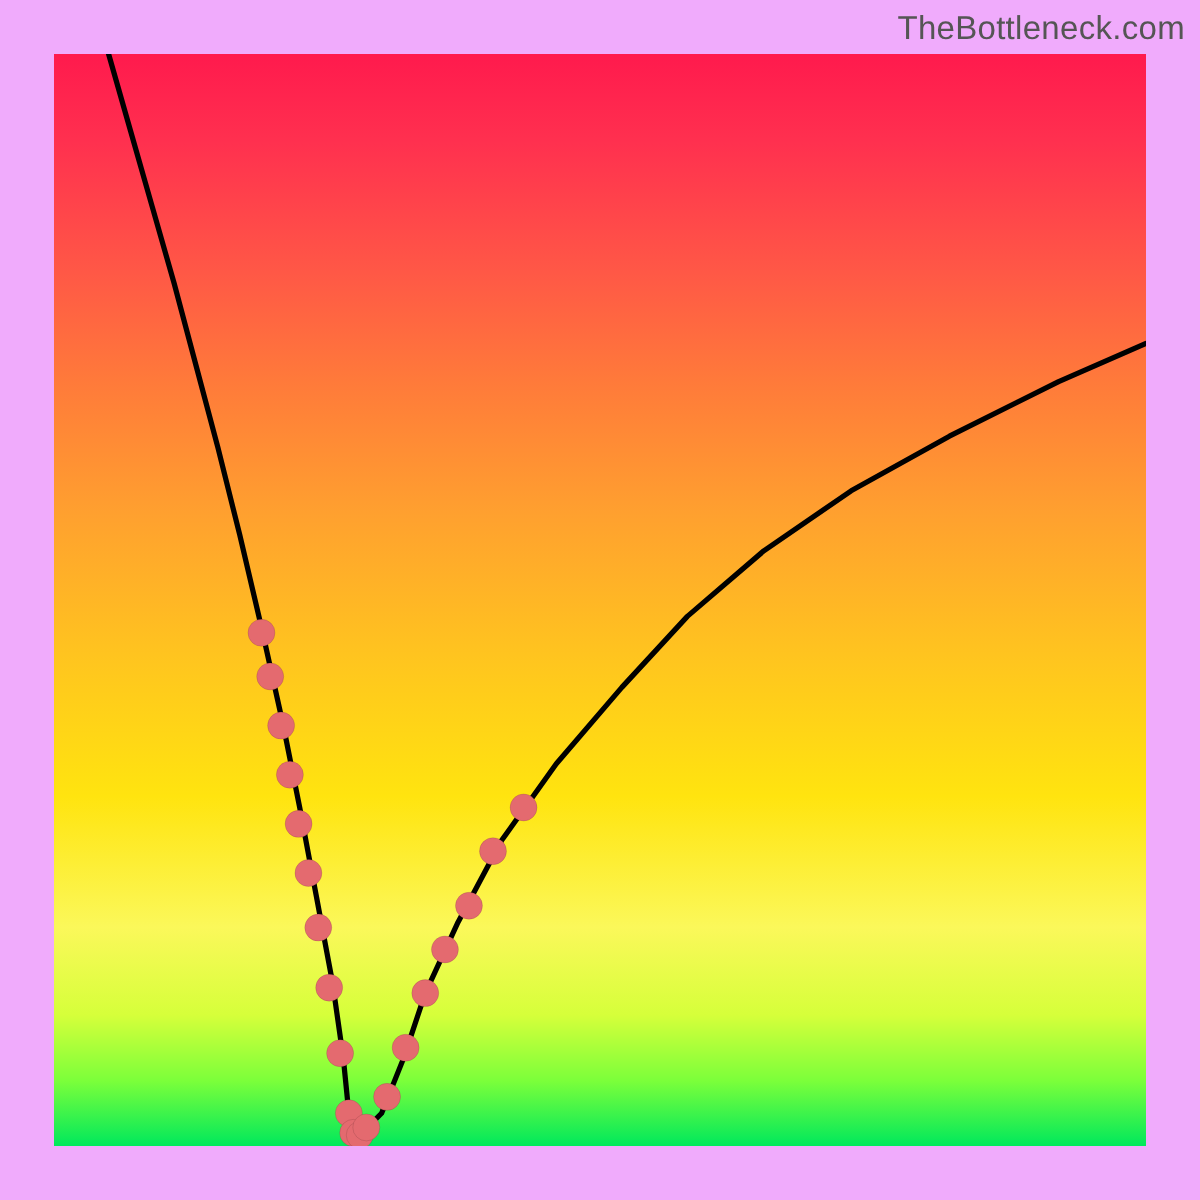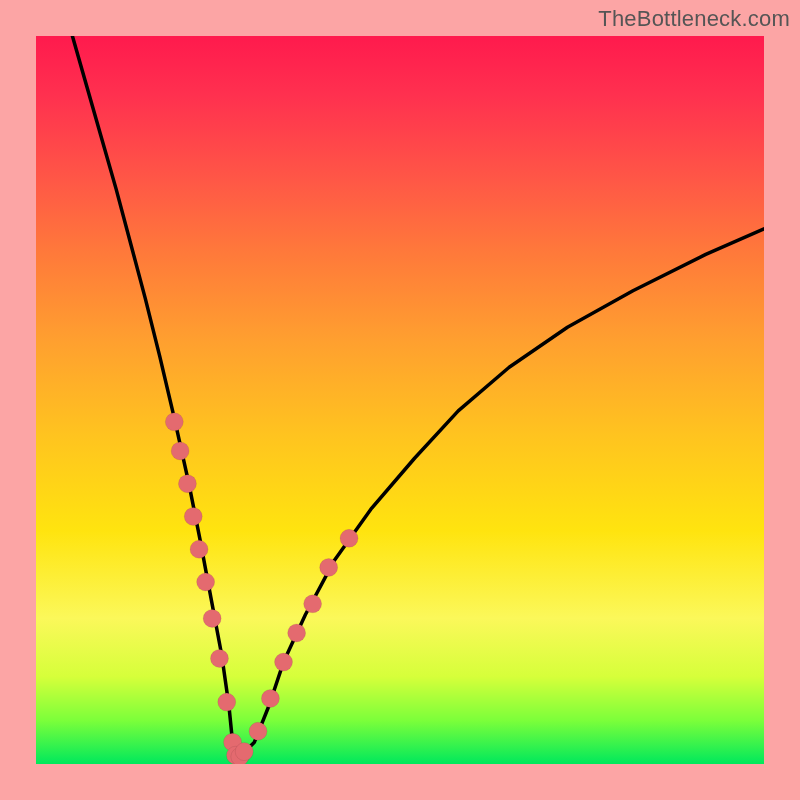--- a/index.html
+++ b/index.html
@@ -8,21 +8,21 @@
     width: 800px;
     height: 800px;
     overflow: hidden;
     background: #000;
     font-family: Arial, Helvetica, sans-serif;
   }
   .frame {
     position: relative;
     width: 800px;
     height: 800px;
-    background: #fca5a5;
+    background: #f0abfc;
   }
   .plot-area {
     position: absolute;
     left: 36px;
     top: 36px;
     width: 728px;
     height: 728px;
     background: linear-gradient(
       to bottom,
       #ff1a4d 0%,

